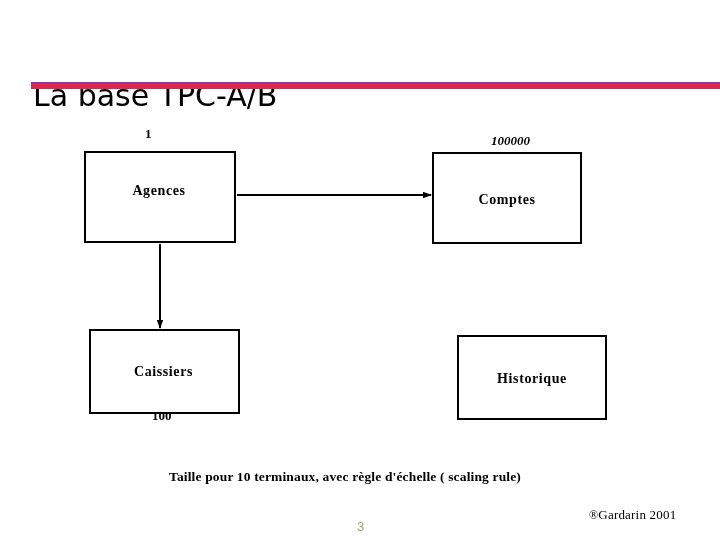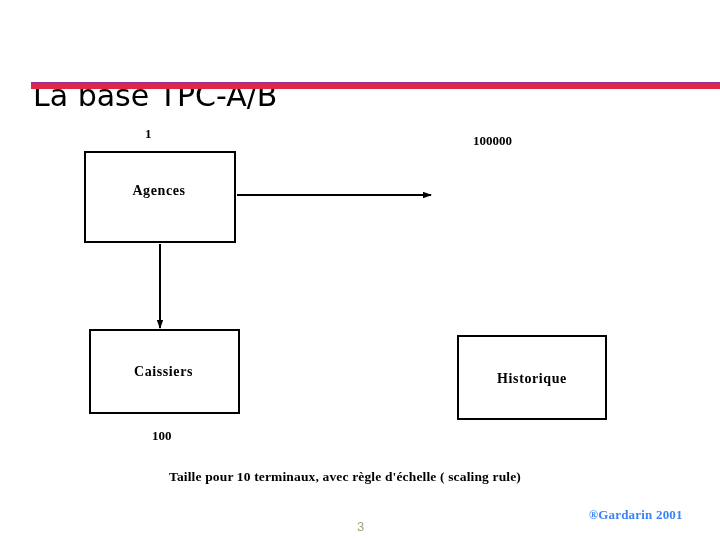--- a/index.html
+++ b/index.html
@@ -103,22 +103,22 @@
   
   .cardinality {
     position: absolute;
     font-family: "Liberation Serif", "DejaVu Serif", serif;
     font-size: 13px;
     font-weight: bold;
     color: #000000;
     white-space: nowrap;
   }
   #card-agences   { left: 145px; top: 126px; }
-  #card-comptes   { left: 473px; top: 133px; }
-  #card-caissiers { left: 152px; top: 428px; }
+  #card-comptes   { left: 491px; top: 133px; font-style: italic; }
+  #card-caissiers { left: 152px; top: 408px; }
 
   
   #caption {
     position: absolute;
     left: 121px;
     top: 469px;
     font-family: "Liberation Serif", "DejaVu Serif", serif;
     font-size: 13.5px;
     font-weight: bold;
     color: #000000;
@@ -136,22 +136,22 @@
     font-size: 13px;
     color: #a3a375;
     white-space: nowrap;
   }
   #copyright {
     position: absolute;
     left: 589px;
     top: 507px;
     font-family: "Liberation Serif", "DejaVu Serif", serif;
     font-size: 13px;
-    font-weight: bold;
-    color: #3b82f6;
+    font-weight: normal;
+    color: #000000;
     white-space: nowrap;
     letter-spacing: 0.2px;
   }
   #copyright .copy-mark { font-size: 12px; }
 </style>
 </head>
 <body>
 
 <div id="slide-title">La base TPC-A/B</div>
 
@@ -171,20 +171,23 @@
 
     <line x1="237" y1="195" x2="431" y2="195" stroke="#000000" stroke-width="2" marker-end="url(#arrowhead)"></line>
 
     <line x1="160" y1="244" x2="160" y2="328" stroke="#000000" stroke-width="2" marker-end="url(#arrowhead)"></line>
   </svg>
 
   <div class="entity-box" id="box-agences">
     <span class="entity-label">Agences</span>
   </div>
 
+  <div class="entity-box" id="box-comptes">
+    <span class="entity-label">Comptes</span>
+  </div>
 
   <div class="entity-box" id="box-caissiers">
     <span class="entity-label">Caissiers</span>
   </div>
 
   <div class="entity-box" id="box-historique">
     <span class="entity-label">Historique</span>
   </div>
 
   <div class="cardinality" id="card-agences">1</div>

